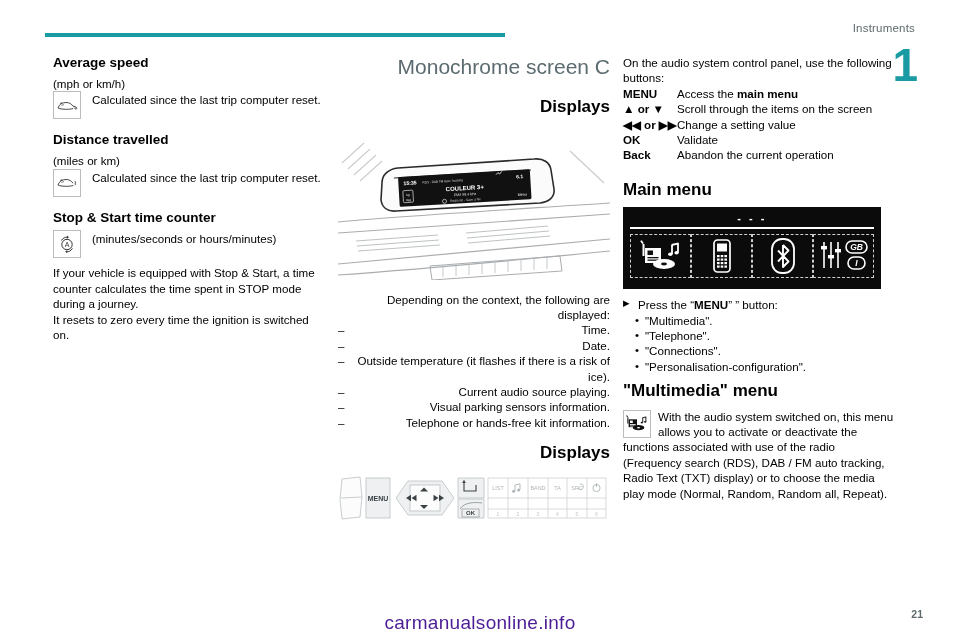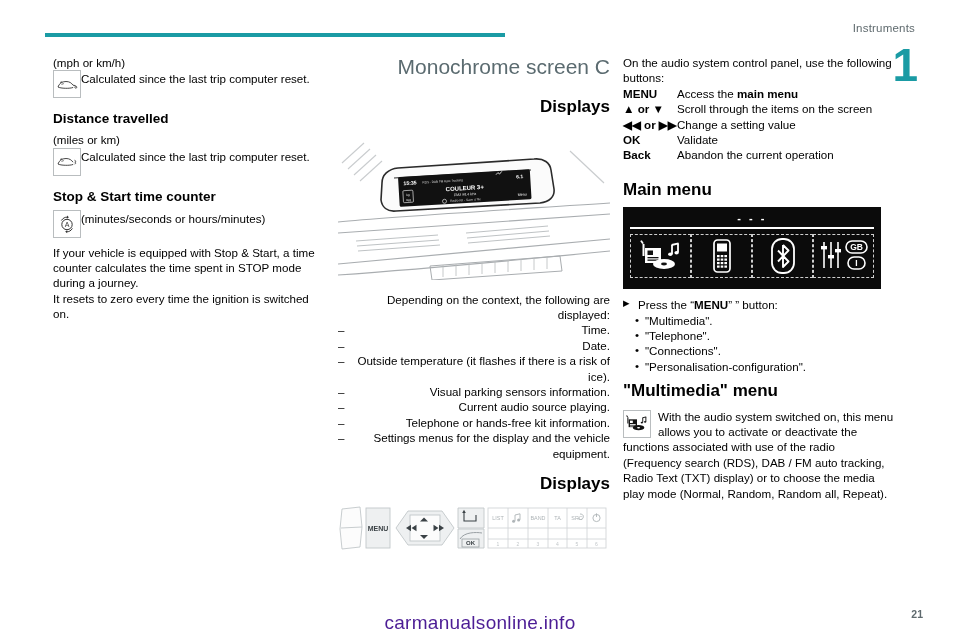--- a/index.html
+++ b/index.html
@@ -71,21 +71,21 @@
     font-size: 11.6px;
     line-height: 1.33;
     margin: 0;
   }
   .sub { margin-bottom: 2px; }
   .gap-s { height: 7px; }
   .gap-m { height: 13px; }
   .gap-l { height: 17px; }
 
   
-  .icon-row { display: flex; align-items: flex-start; gap: 0; justify-content: flex-end; }
+  .icon-row { display: flex; align-items: flex-start; gap: 11px; justify-content: flex-end; }
   .icon-box {
     flex: 0 0 auto;
     width: 28px; height: 28px;
     border: 1px solid #b9bdbf;
     background: #fff;
     display: flex; align-items: center; justify-content: center;
   }
   .icon-row .body { flex: 1 1 auto; padding-top: 1px; }
 
   
@@ -160,21 +160,21 @@
     font-size: 11px;
     letter-spacing: 2.5px;
     line-height: 11px;
     font-weight: bold;
     height: 13px;
   }
   .menu-hr {
     height: 2px; background: #fff; margin: 1px 0 5px 0;
   }
   .menu-tiles {
-    display: flex; height: 44px;
+    display: flex; height: 44px; font-style: italic;
   }
   .menu-tile {
     flex: 1 1 25%;
     border: 1px dashed #cfcfcf;
     display: flex; align-items: center; justify-content: center;
   }
   .menu-tile + .menu-tile { border-left: 1px dashed #cfcfcf; }
 
   
   .watermark {
@@ -196,20 +196,21 @@
 </style>
 </head>
 <body>
 
 <div class="header-label">Instruments</div>
 <div class="rule"></div>
 <div class="chapter-number">1</div>
 
 <div class="col col-1">
 
+  <h2 class="section">Average speed</h2>
   <div class="txt sub">(mph or km/h)</div>
   <div class="icon-row">
     <div class="icon-box">
       <svg width="22" height="13" viewBox="0 0 22 13">
         <path d="M2 9 C3 5.5 6 3.5 10 3.5 C13.5 3.5 15.5 5 17 7.2 L19.5 7.6" fill="none" stroke="#333" stroke-width="0.9"></path>
         <path d="M2 9 C4.5 10.5 14 10.8 17.2 9.4" fill="none" stroke="#333" stroke-width="0.9"></path>
         <path d="M4 4.5 L6.2 3.6 M5.5 6.4 L7.8 5.6" stroke="#333" stroke-width="0.7" fill="none"></path>
         <circle cx="19.8" cy="9.2" r="1" fill="none" stroke="#333" stroke-width="0.8"></circle>
       </svg>
     </div>
@@ -324,24 +325,23 @@
           <path d="M209 132 L209 144"></path>
       </g>
     </svg>
   </div>
 
   <div class="txt">Depending on the context, the following are displayed:</div>
   <ul class="dash-list">
     <li>Time.</li>
     <li>Date.</li>
     <li>Outside temperature (it flashes if there is a risk of ice).</li>
+    <li>Current audio source playing.</li>
     <li>Visual parking sensors information.</li>
-    <li>Current audio source playing.</li>
     <li>Telephone or hands-free kit information.</li>
-    <li>Settings menus for the display and the vehicle equipment.</li>
   </ul>
 
   <div class="gap-m"></div>
   <h2 class="big">Displays</h2>
 
   <div class="illus-panel">
     <svg width="272" height="58" viewBox="0 0 272 58">
       <g stroke="#c2c7ca" stroke-width="0.9" fill="#fcfcfc">
 
         <path d="M4 8 L22 6 L24 26 L22 46 L4 48 L2 28 Z"></path>

